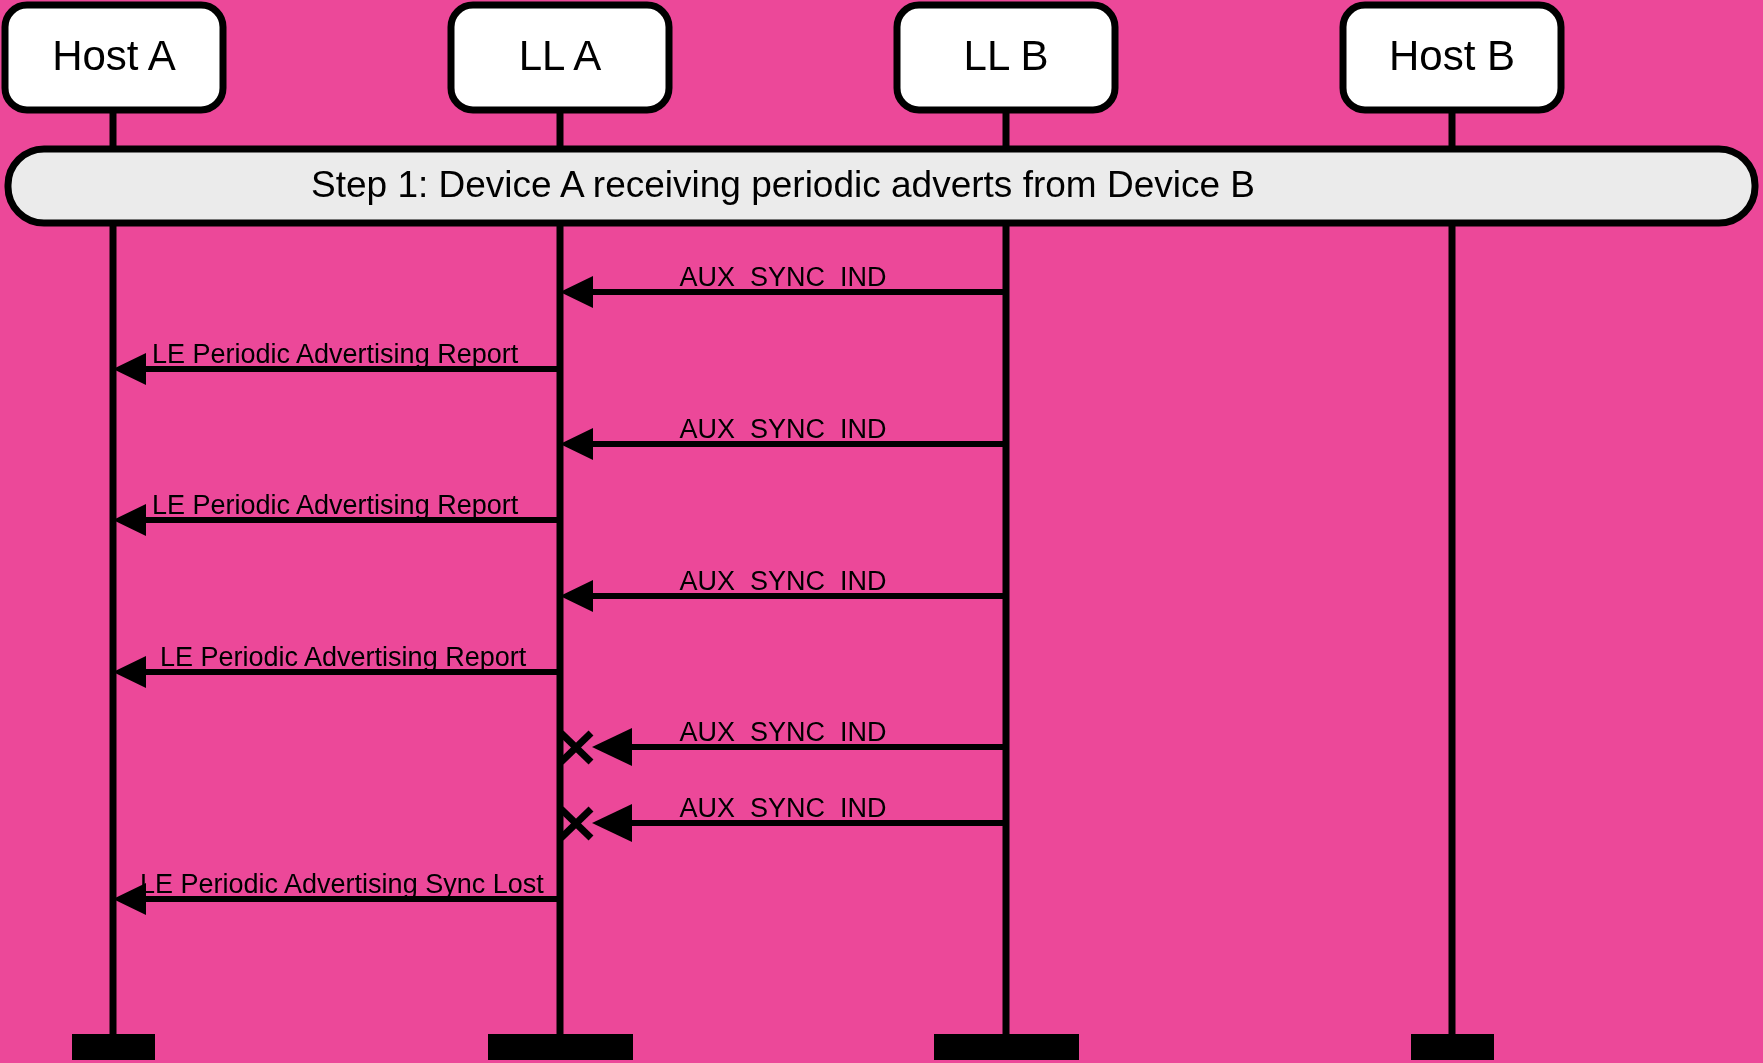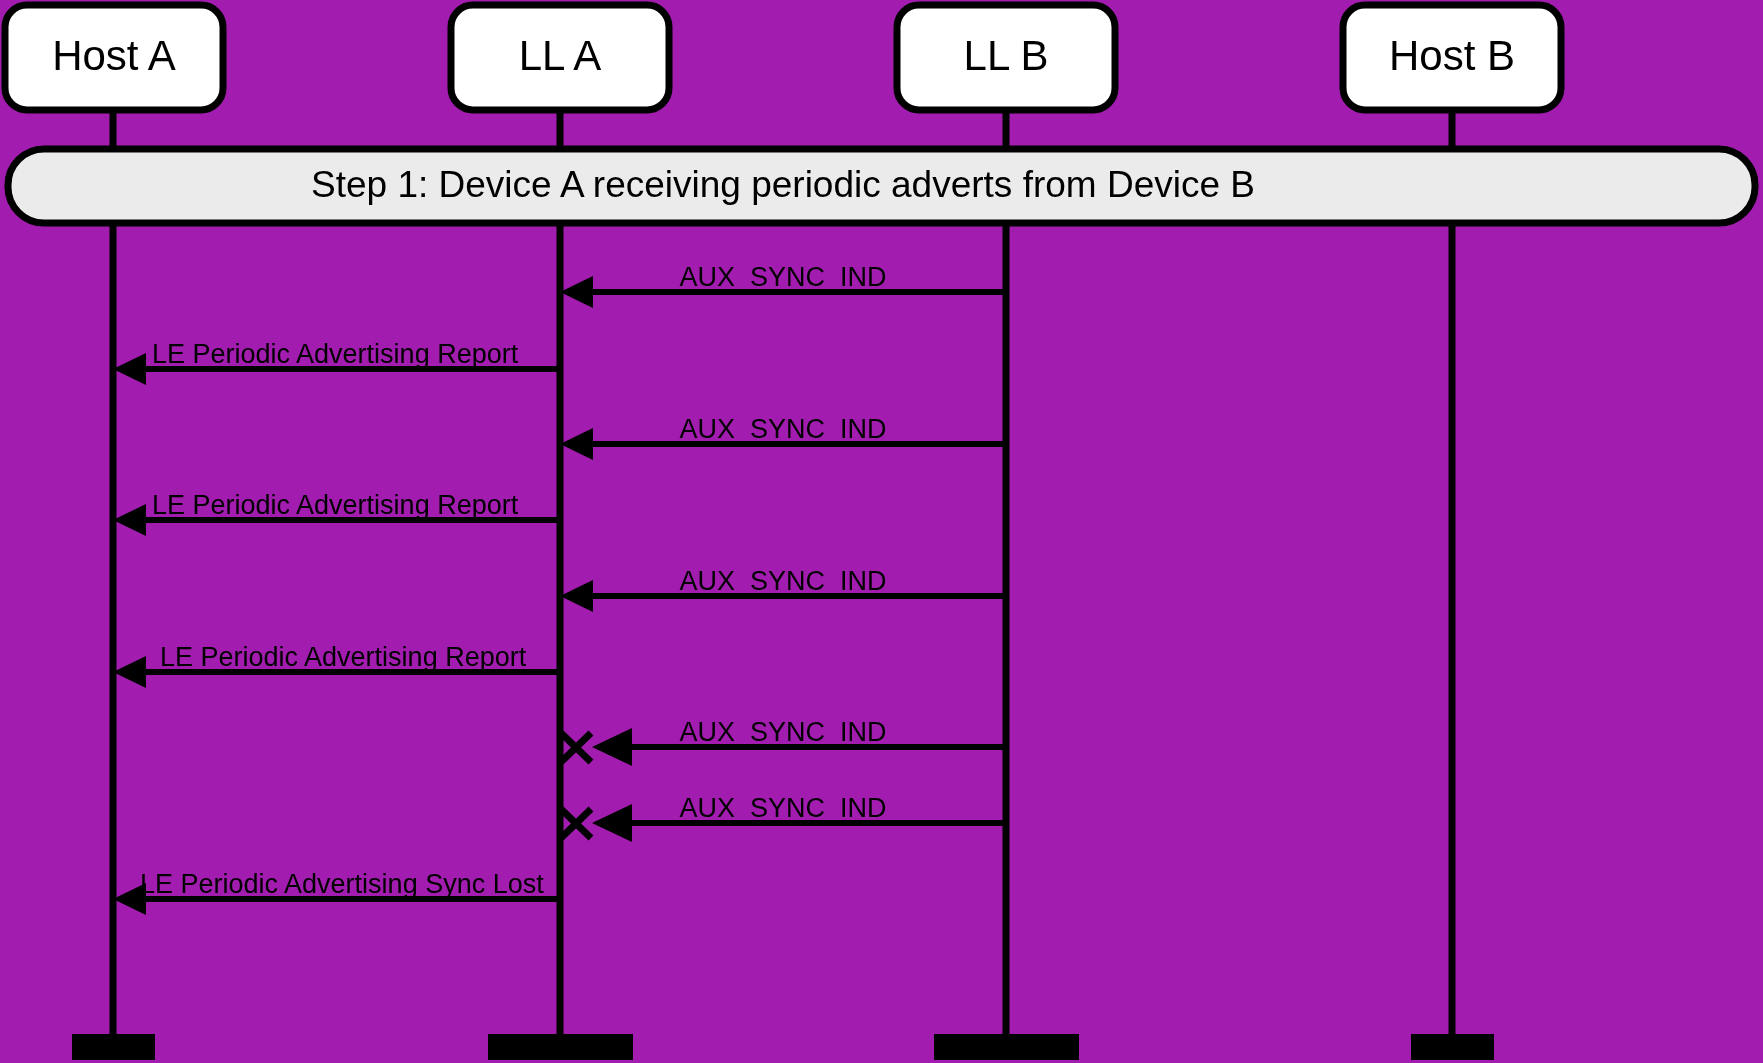--- a/index.html
+++ b/index.html
@@ -8,21 +8,21 @@
     background: #ffffff;
   }
   body {
     font-family: "Liberation Sans", sans-serif;
     -webkit-font-smoothing: antialiased;
   }
   #diagram-root {
     position: relative;
     width: 1763px;
     height: 1063px;
-    background: #a21caf;
+    background: #ec4899;
     overflow: hidden;
     text-align: center;
   }
   #seq-svg {
     position: absolute;
     top: 0;
     left: 0;
     width: 1763px;
     height: 1063px;
     display: block;

